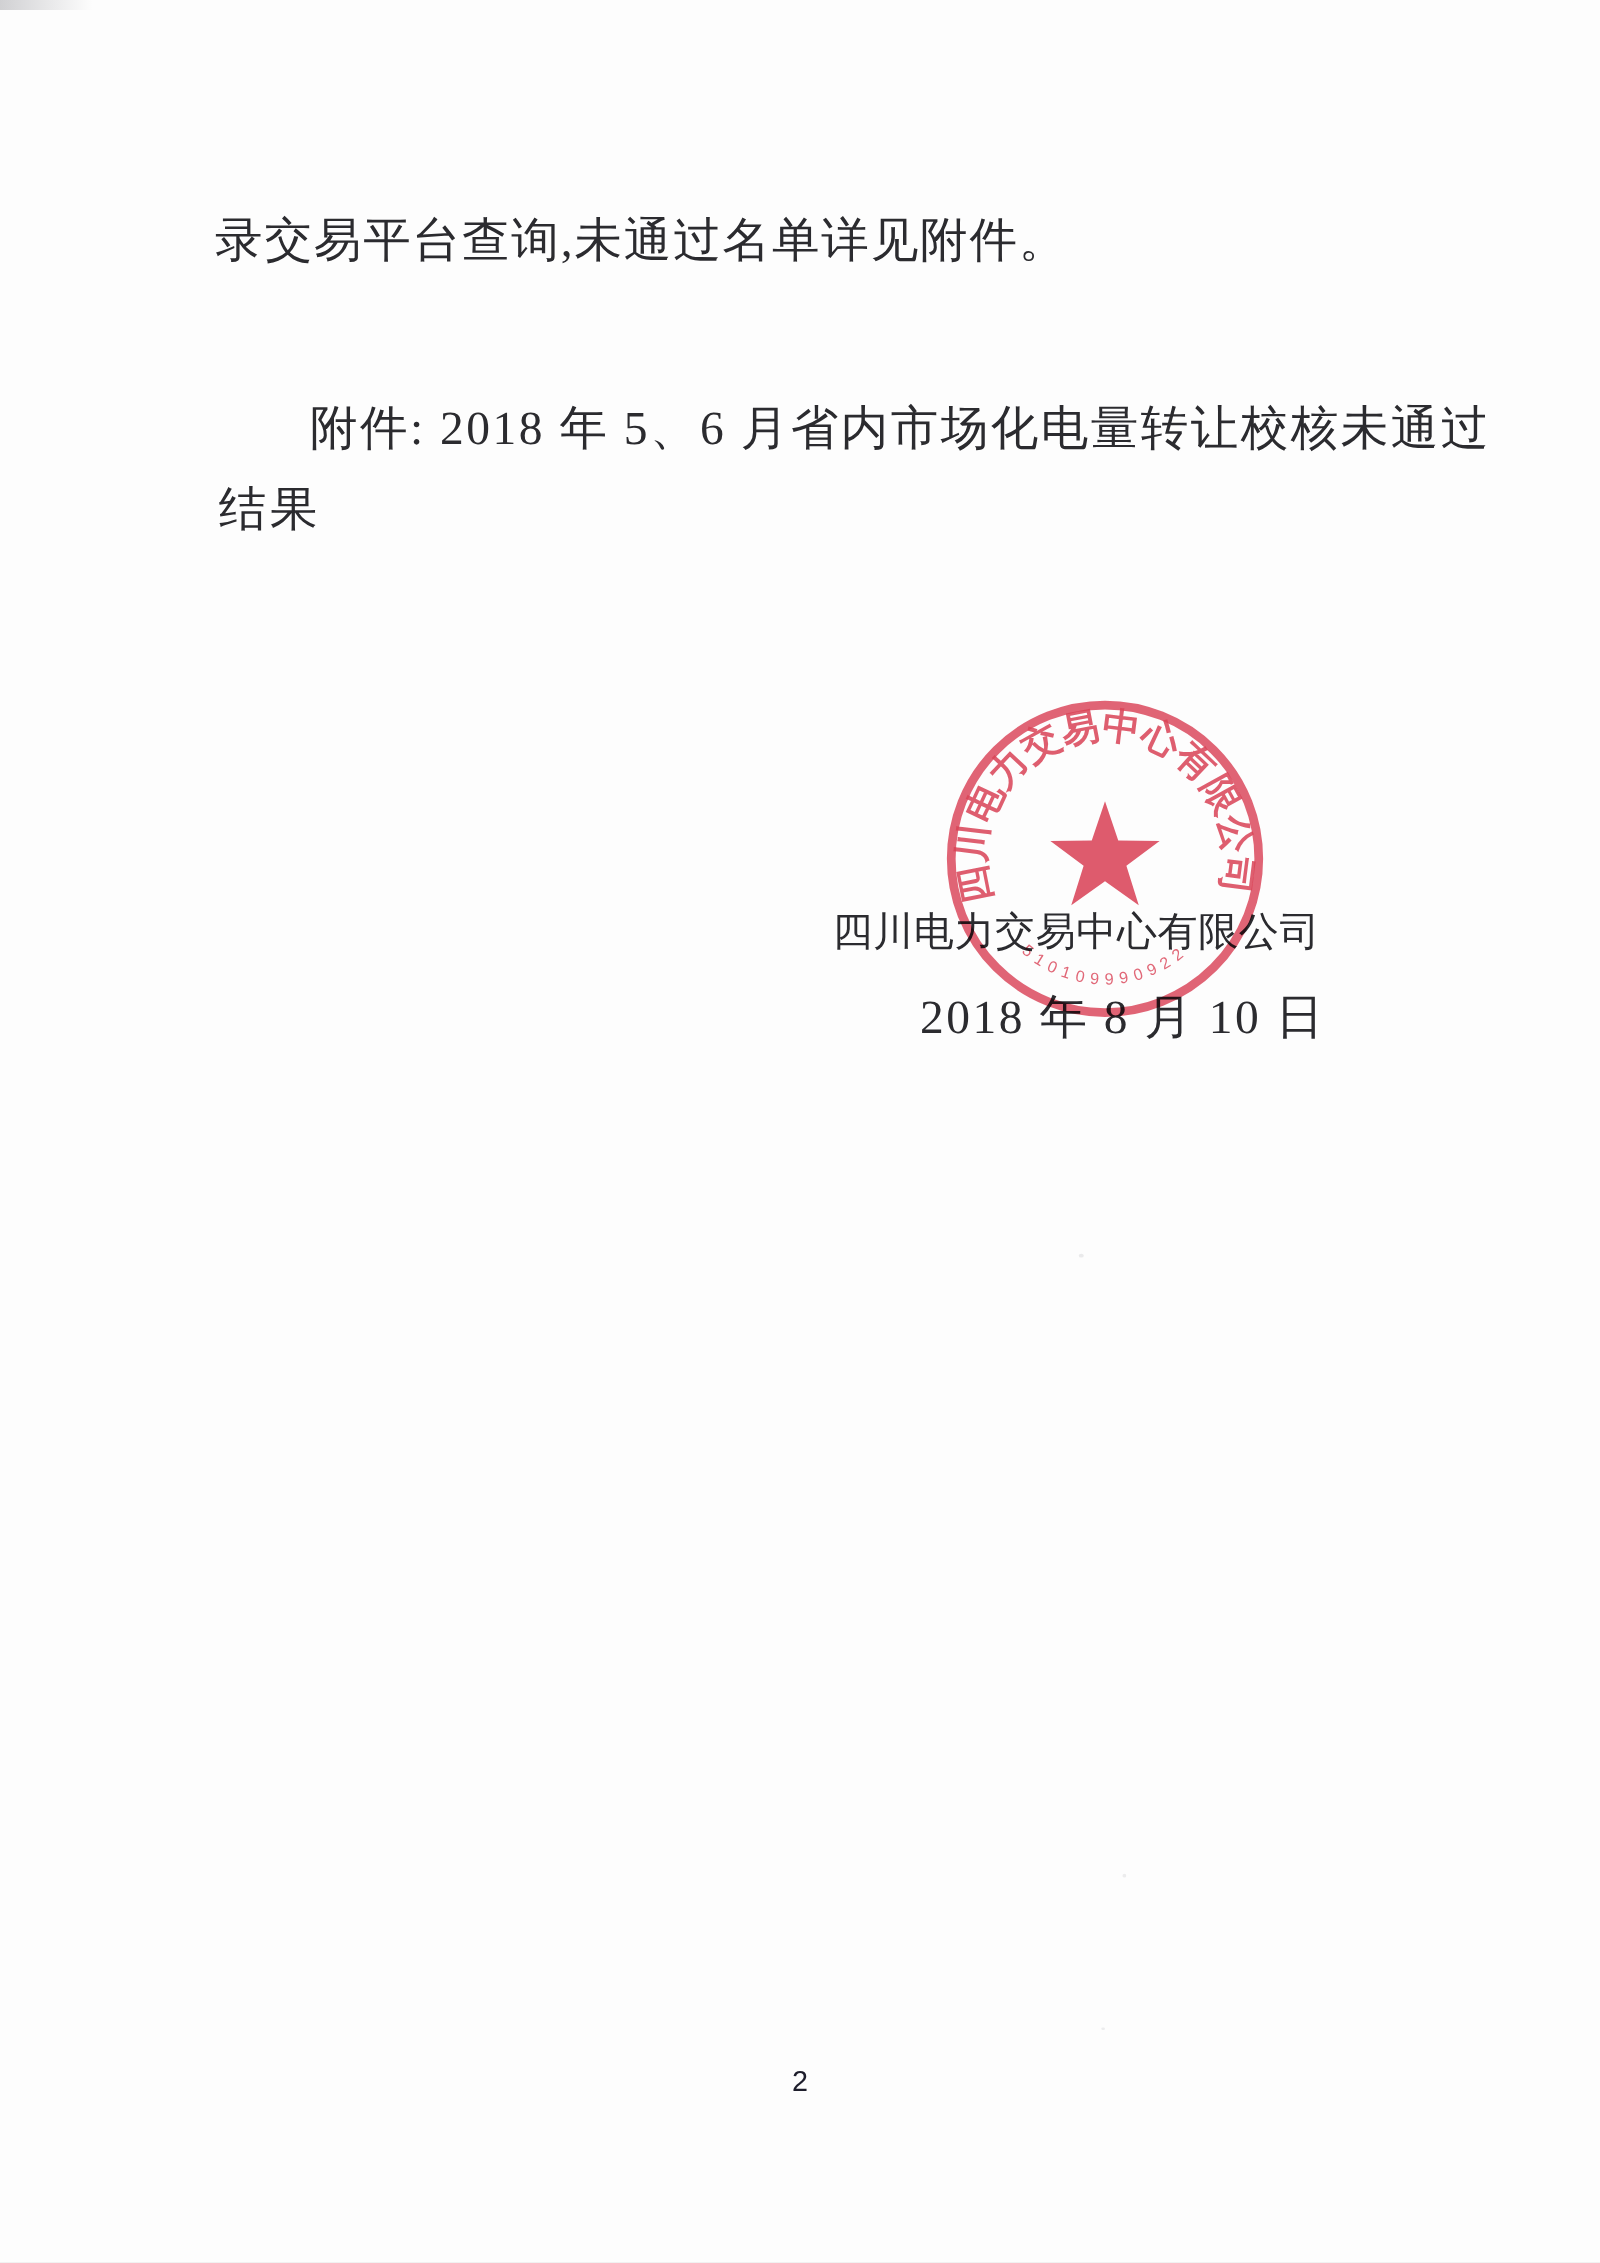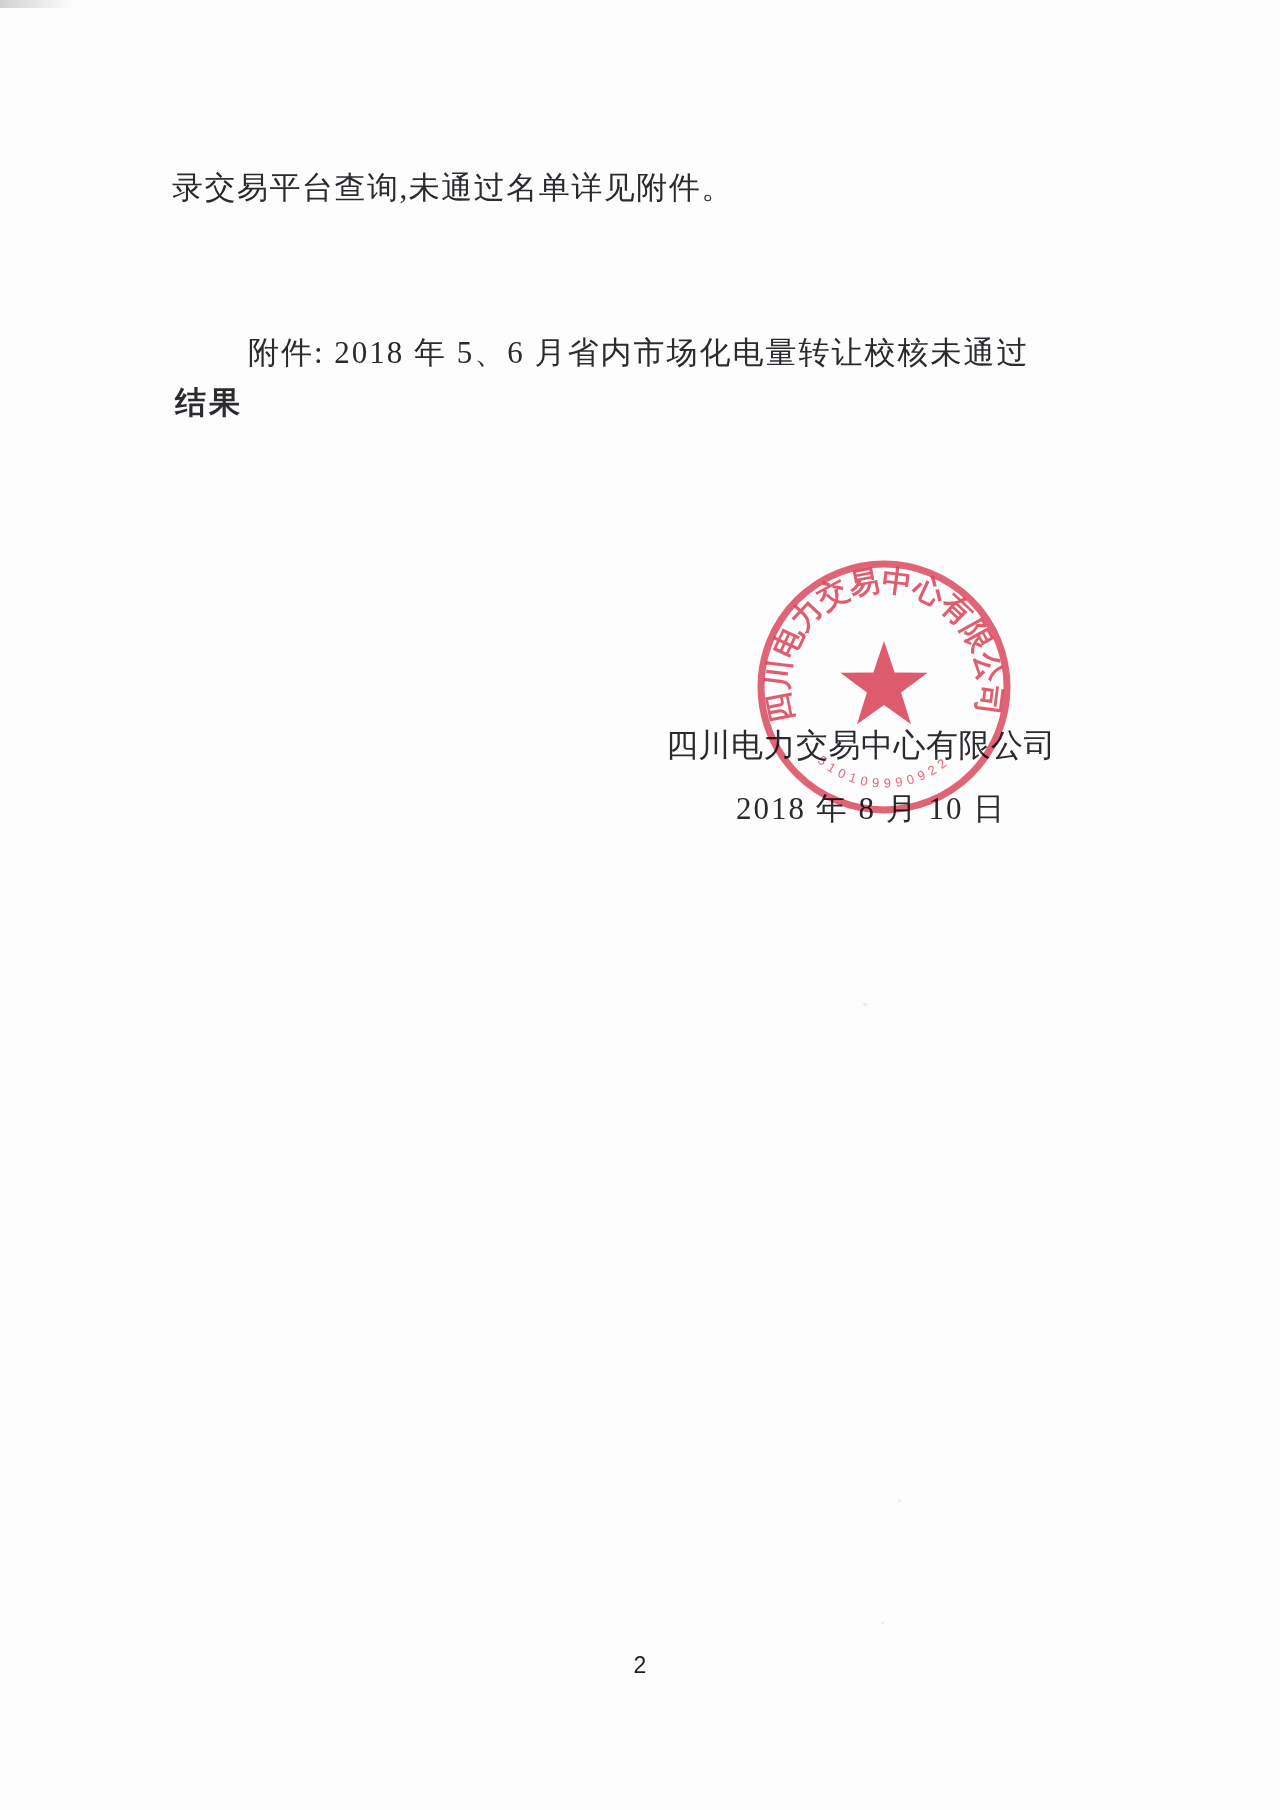--- a/index.html
+++ b/index.html
@@ -8,27 +8,27 @@
     width:1280px;height:1810px;
     margin:0 auto;
     background:#fdfdfd;
     overflow:hidden;
     font-family:"Liberation Serif", serif;
     color:#26262a;
   }
   .doc-text{
     position:absolute;
     white-space:nowrap;
-    font-size:31px;
+    font-size:38px;
     letter-spacing:1.5px;
     color:#2b2b2f;
   }
   .line-first{left:172px;top:167px;}
-  .line-attachment{left:248px;top:332px;letter-spacing:2px;text-align:center;}
-  .line-attachment-cont{left:175px;top:382px;letter-spacing:3px;font-weight:bold;}
+  .line-attachment{left:248px;top:317px;letter-spacing:2px;text-align:center;}
+  .line-attachment-cont{left:175px;top:382px;letter-spacing:3px;}
   .line-company{left:666px;top:724px;font-size:32px;letter-spacing:0.5px;}
   .line-date{left:736px;top:788px;letter-spacing:2px;text-align:center;}
   .page-number{
     position:absolute;left:0;top:1652px;width:100%;
     text-align:center;font-size:23px;color:#1d1d2b;
     font-family:"Liberation Sans", sans-serif;
     letter-spacing:0;
   }
   .seal{
     position:absolute;

